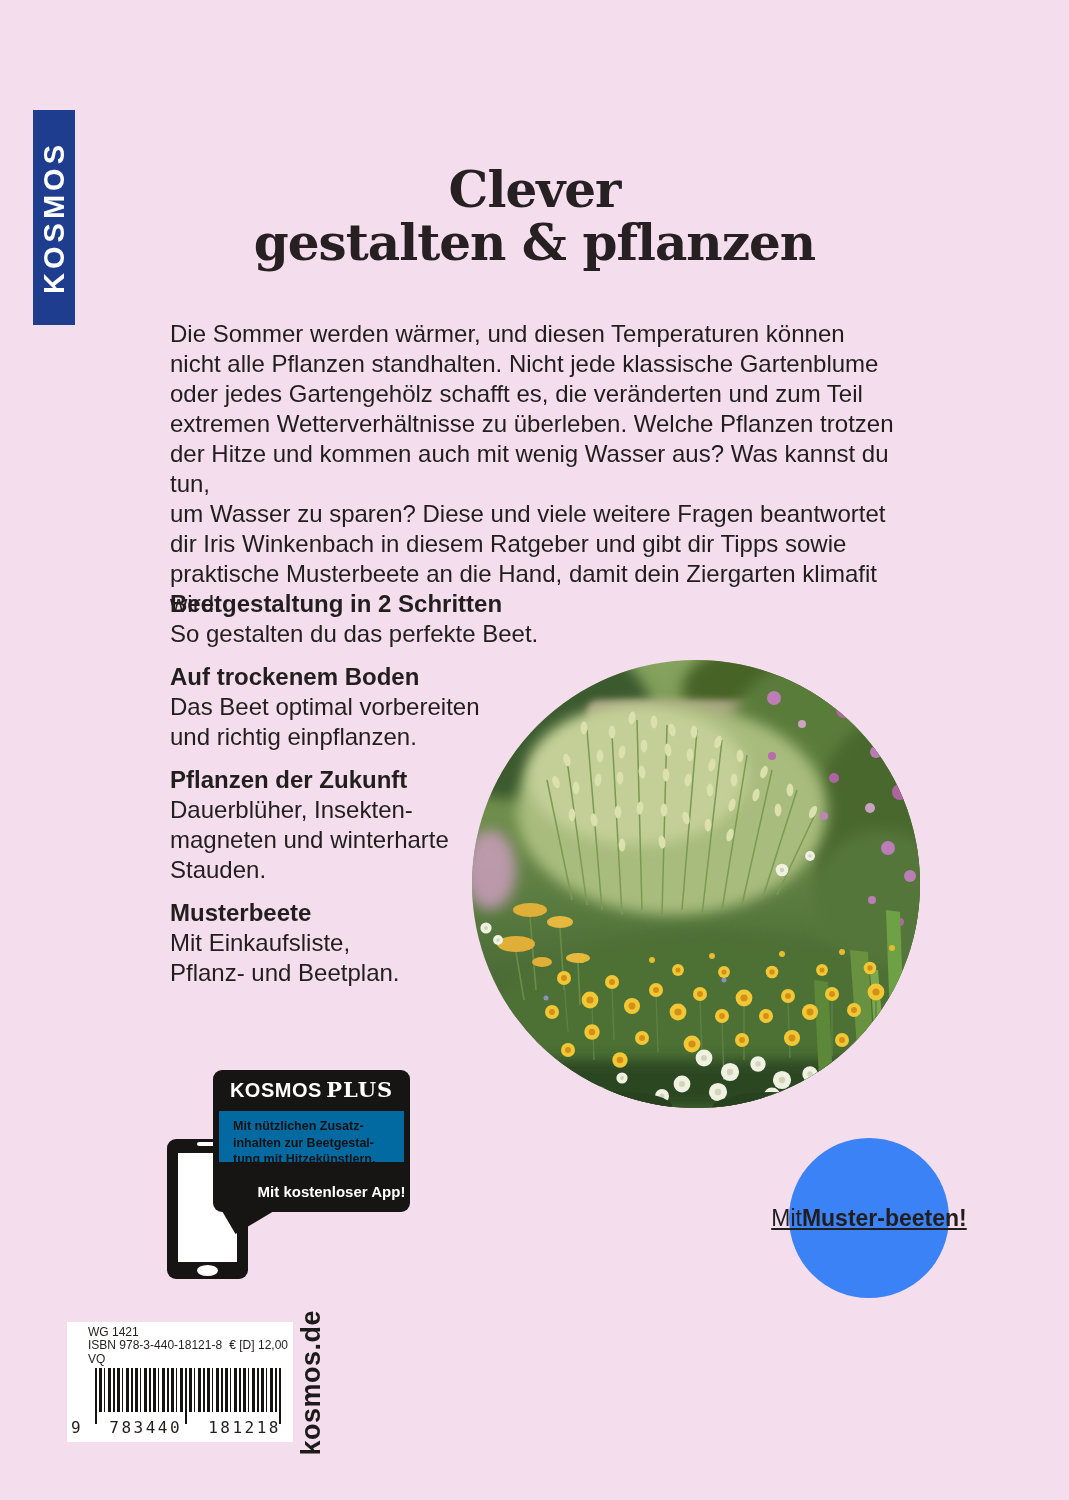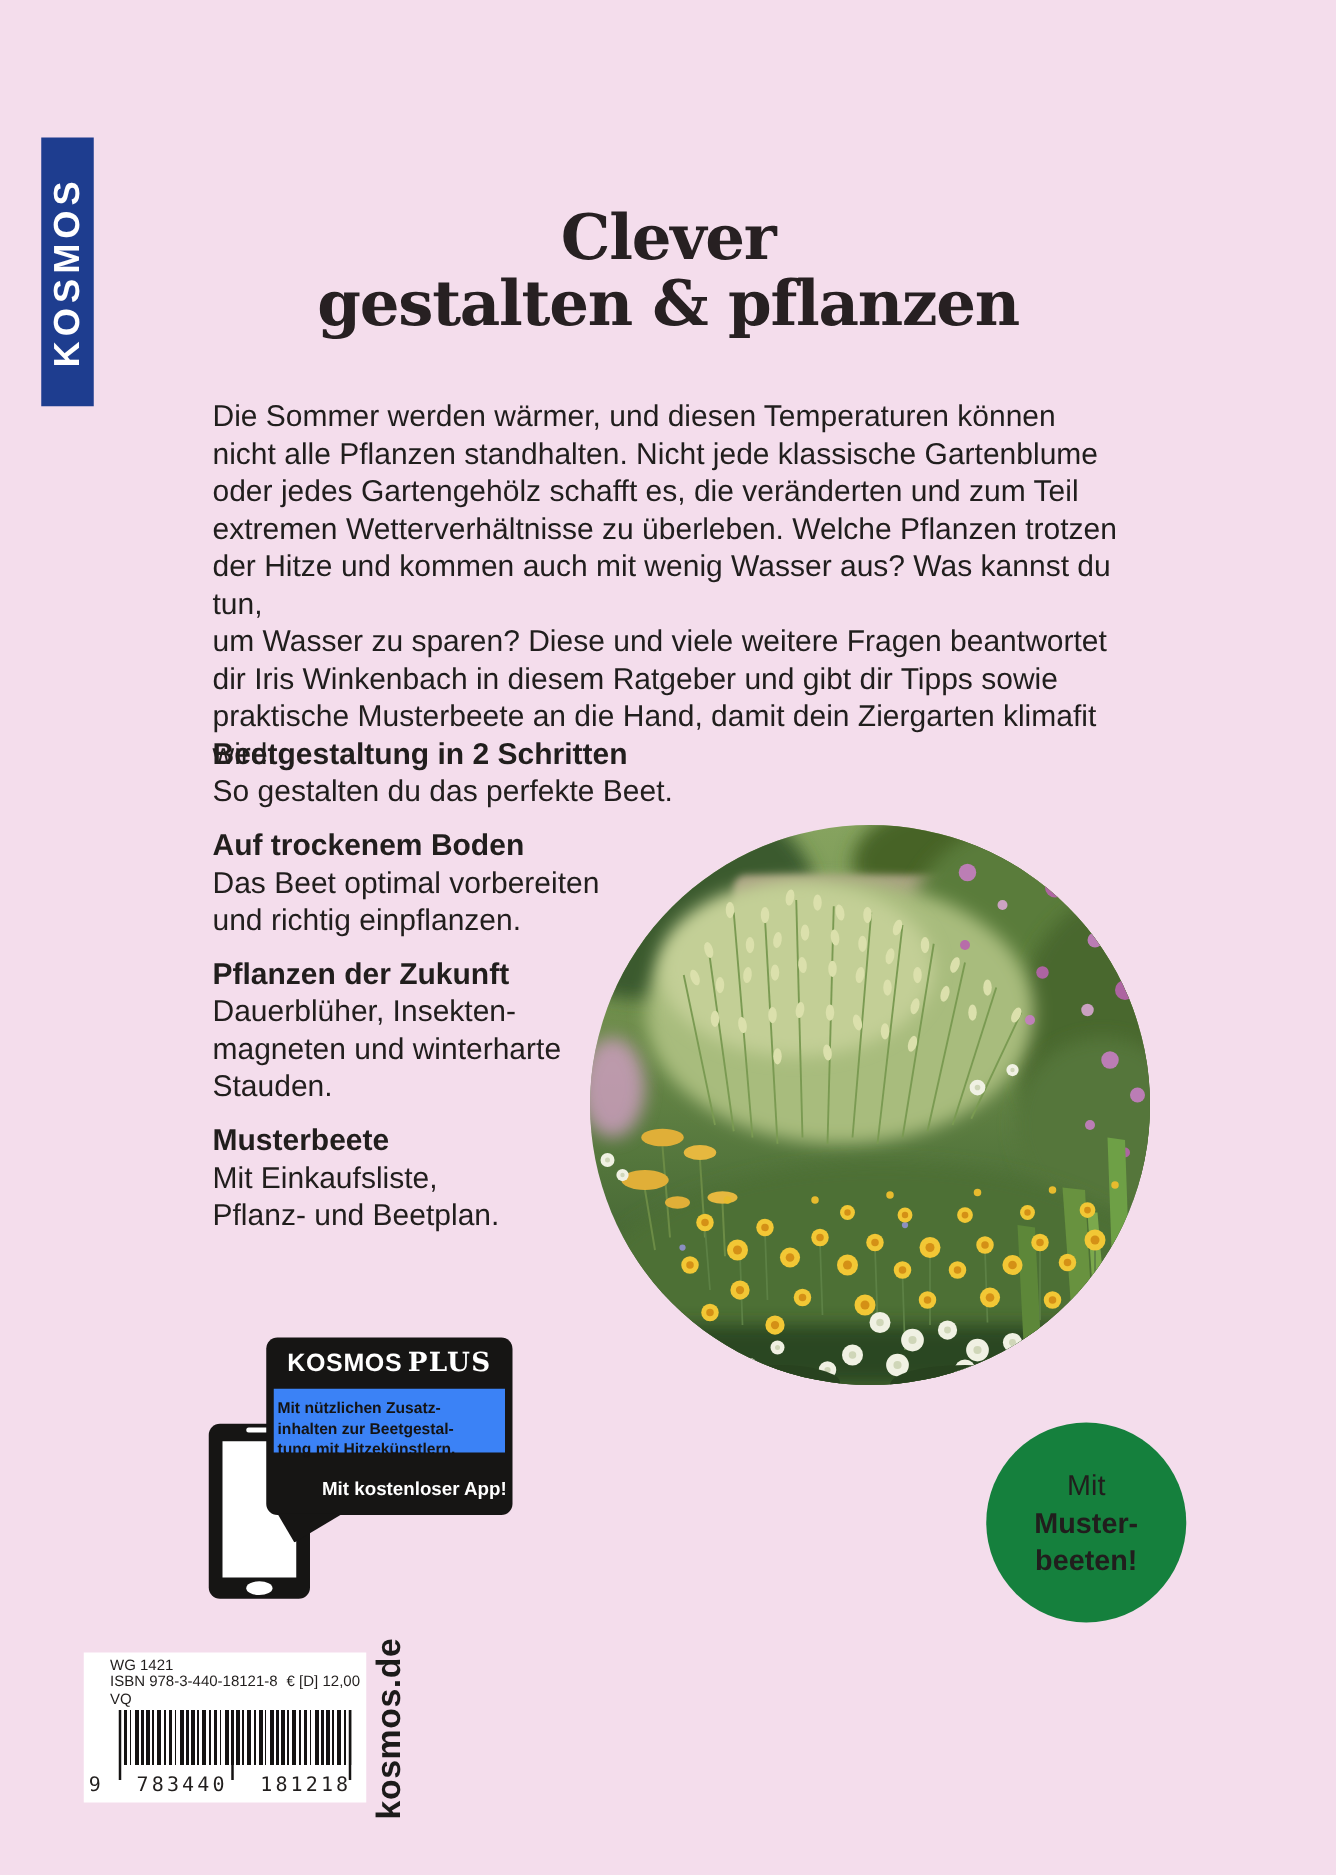--- a/index.html
+++ b/index.html
@@ -25,38 +25,38 @@
   
   .sections{left:170px;top:589px;width:540px;font-size:24px;line-height:30px;}
   .section{margin-bottom:13px;}
   .section .sec-title{font-weight:bold;}
   .section .sec-body{white-space:pre-line;}
 
   
   .photo{left:472px;top:660px;width:448px;height:448px;border-radius:50%;overflow:hidden;z-index:1;}
 
   
-  .badge{left:789px;top:1138px;width:160px;height:160px;border-radius:50%;background:#15803d;z-index:2;
-         display:flex;flex-direction:column;align-items:center;justify-content:center;
-         font-size:23px;line-height:30px;text-align:center;}
+  .badge{left:789px;top:1138px;width:160px;height:160px;border-radius:50%;background:#3b82f6;z-index:2;
+         display:flex;align-items:center;justify-content:center;
+         font-size:23px;line-height:30px;text-align:center;text-decoration:underline;}
   .badge .b-bold{font-weight:bold;}
 
   
   .phone{left:167px;top:1139px;width:81px;height:140px;background:#161514;border-radius:9px;z-index:2;}
   .phone .screen{position:absolute;left:11px;top:14px;width:59px;height:109px;background:#fff;}
   .phone .speaker{position:absolute;left:30px;top:3px;width:18px;height:4px;background:#fff;border-radius:2px;}
   .phone .home{position:absolute;left:30px;top:126px;width:21px;height:11px;background:#fff;border-radius:50%;}
 
   
   .bubble{left:213px;top:1070px;width:197px;height:142px;background:#161514;border-radius:9px;z-index:3;}
   .bubble .kp-head{position:absolute;top:7px;left:0;width:100%;text-align:center;color:#fff;}
   .kp-brand{font-weight:800;font-size:20px;letter-spacing:.5px;}
   .kp-product{font-family:"DejaVu Serif",serif;font-weight:bold;font-size:21px;letter-spacing:1px;}
-  .bubble .kp-note{position:absolute;left:6px;top:41px;width:185px;height:51px;background:#3b82f6;
-        box-sizing:border-box;padding:7px 0 0 3px;color:#141313;
+  .bubble .kp-note{position:absolute;left:6px;top:41px;width:185px;height:51px;background:#0369a1;
+        box-sizing:border-box;padding:7px 0 0 14px;color:#141313;
         font-weight:bold;font-size:12.5px;line-height:16.5px;white-space:pre-line;}
   .bubble .kp-app{position:absolute;top:113px;left:0;width:100%;text-align:center;color:#fff;
         font-weight:bold;font-size:15px;padding-left:20px;}
   .bubble .tail{position:absolute;left:9px;top:141px;width:52px;height:23px;background:#161514;
         -webkit-clip-path:polygon(0 0,100% 0,26% 100%);clip-path:polygon(0 0,100% 0,26% 100%);}
 
   
   .imprint{left:67px;top:1322px;width:226px;height:120px;background:#fff;font-size:12px;line-height:14px;text-decoration:underline;}
   .imp-wg{position:absolute;left:21px;top:3px;}
   .imp-row{position:absolute;left:21px;top:16px;width:200px;display:flex;justify-content:space-between;}

